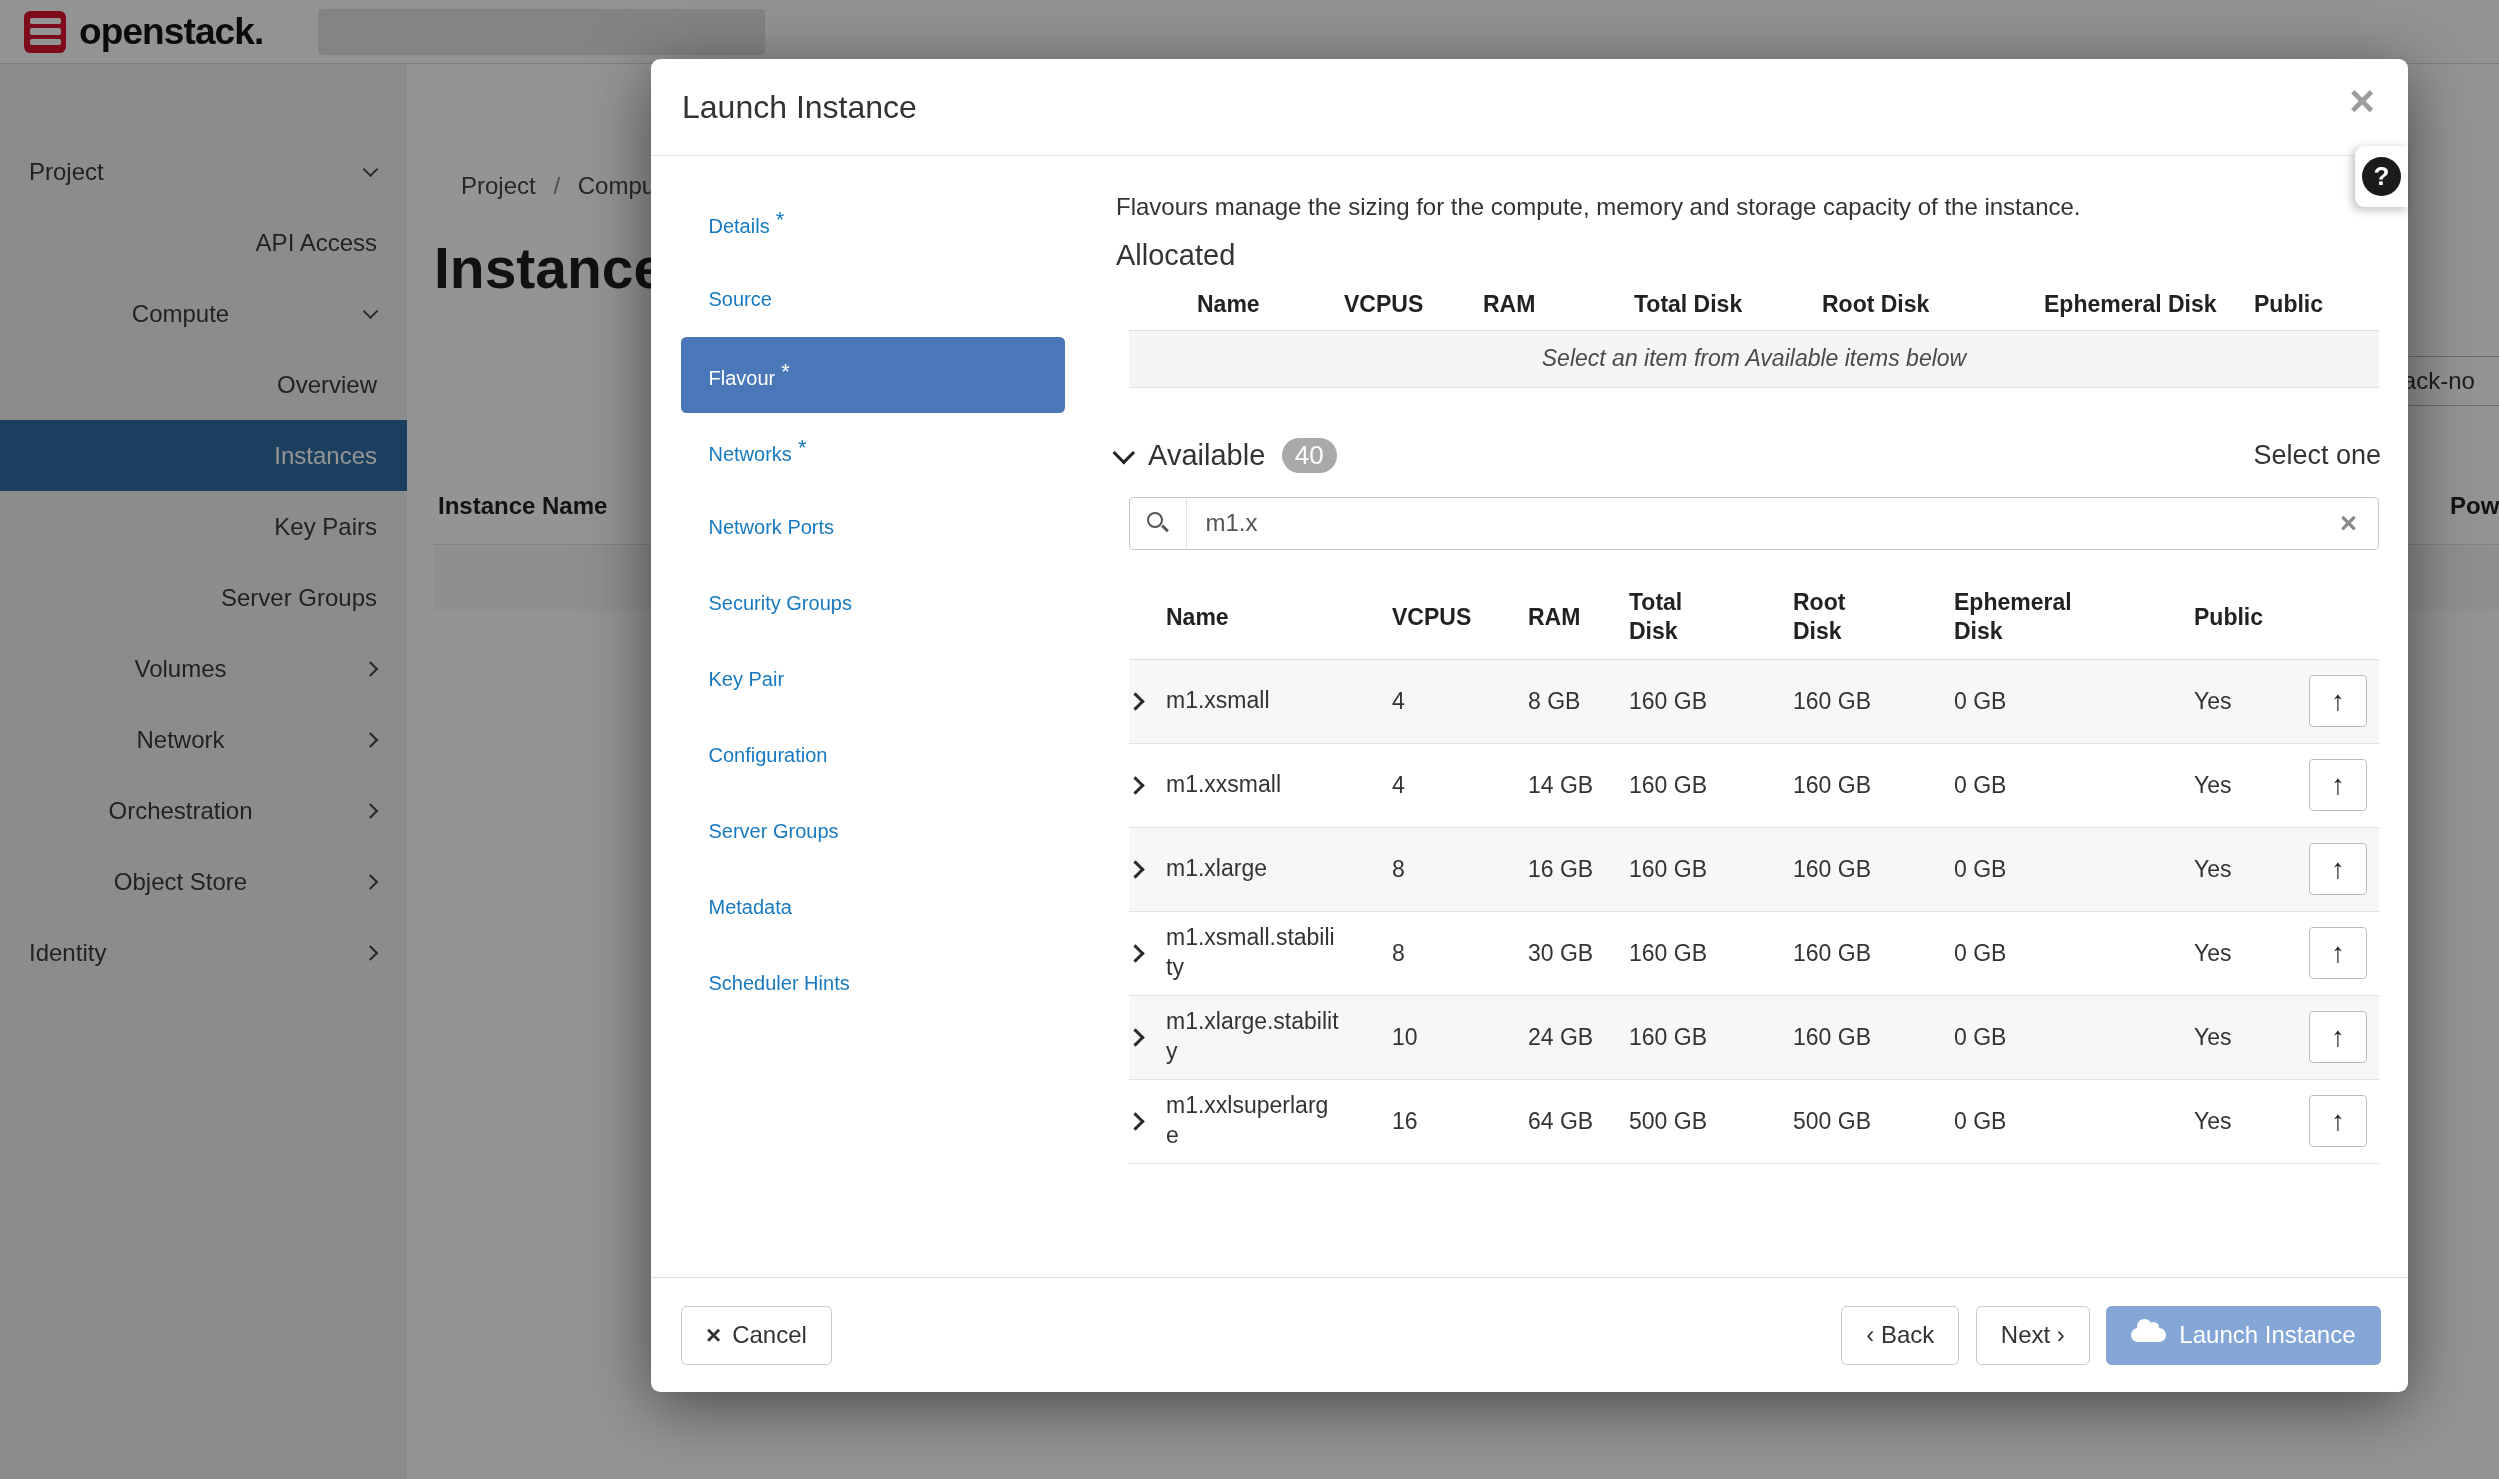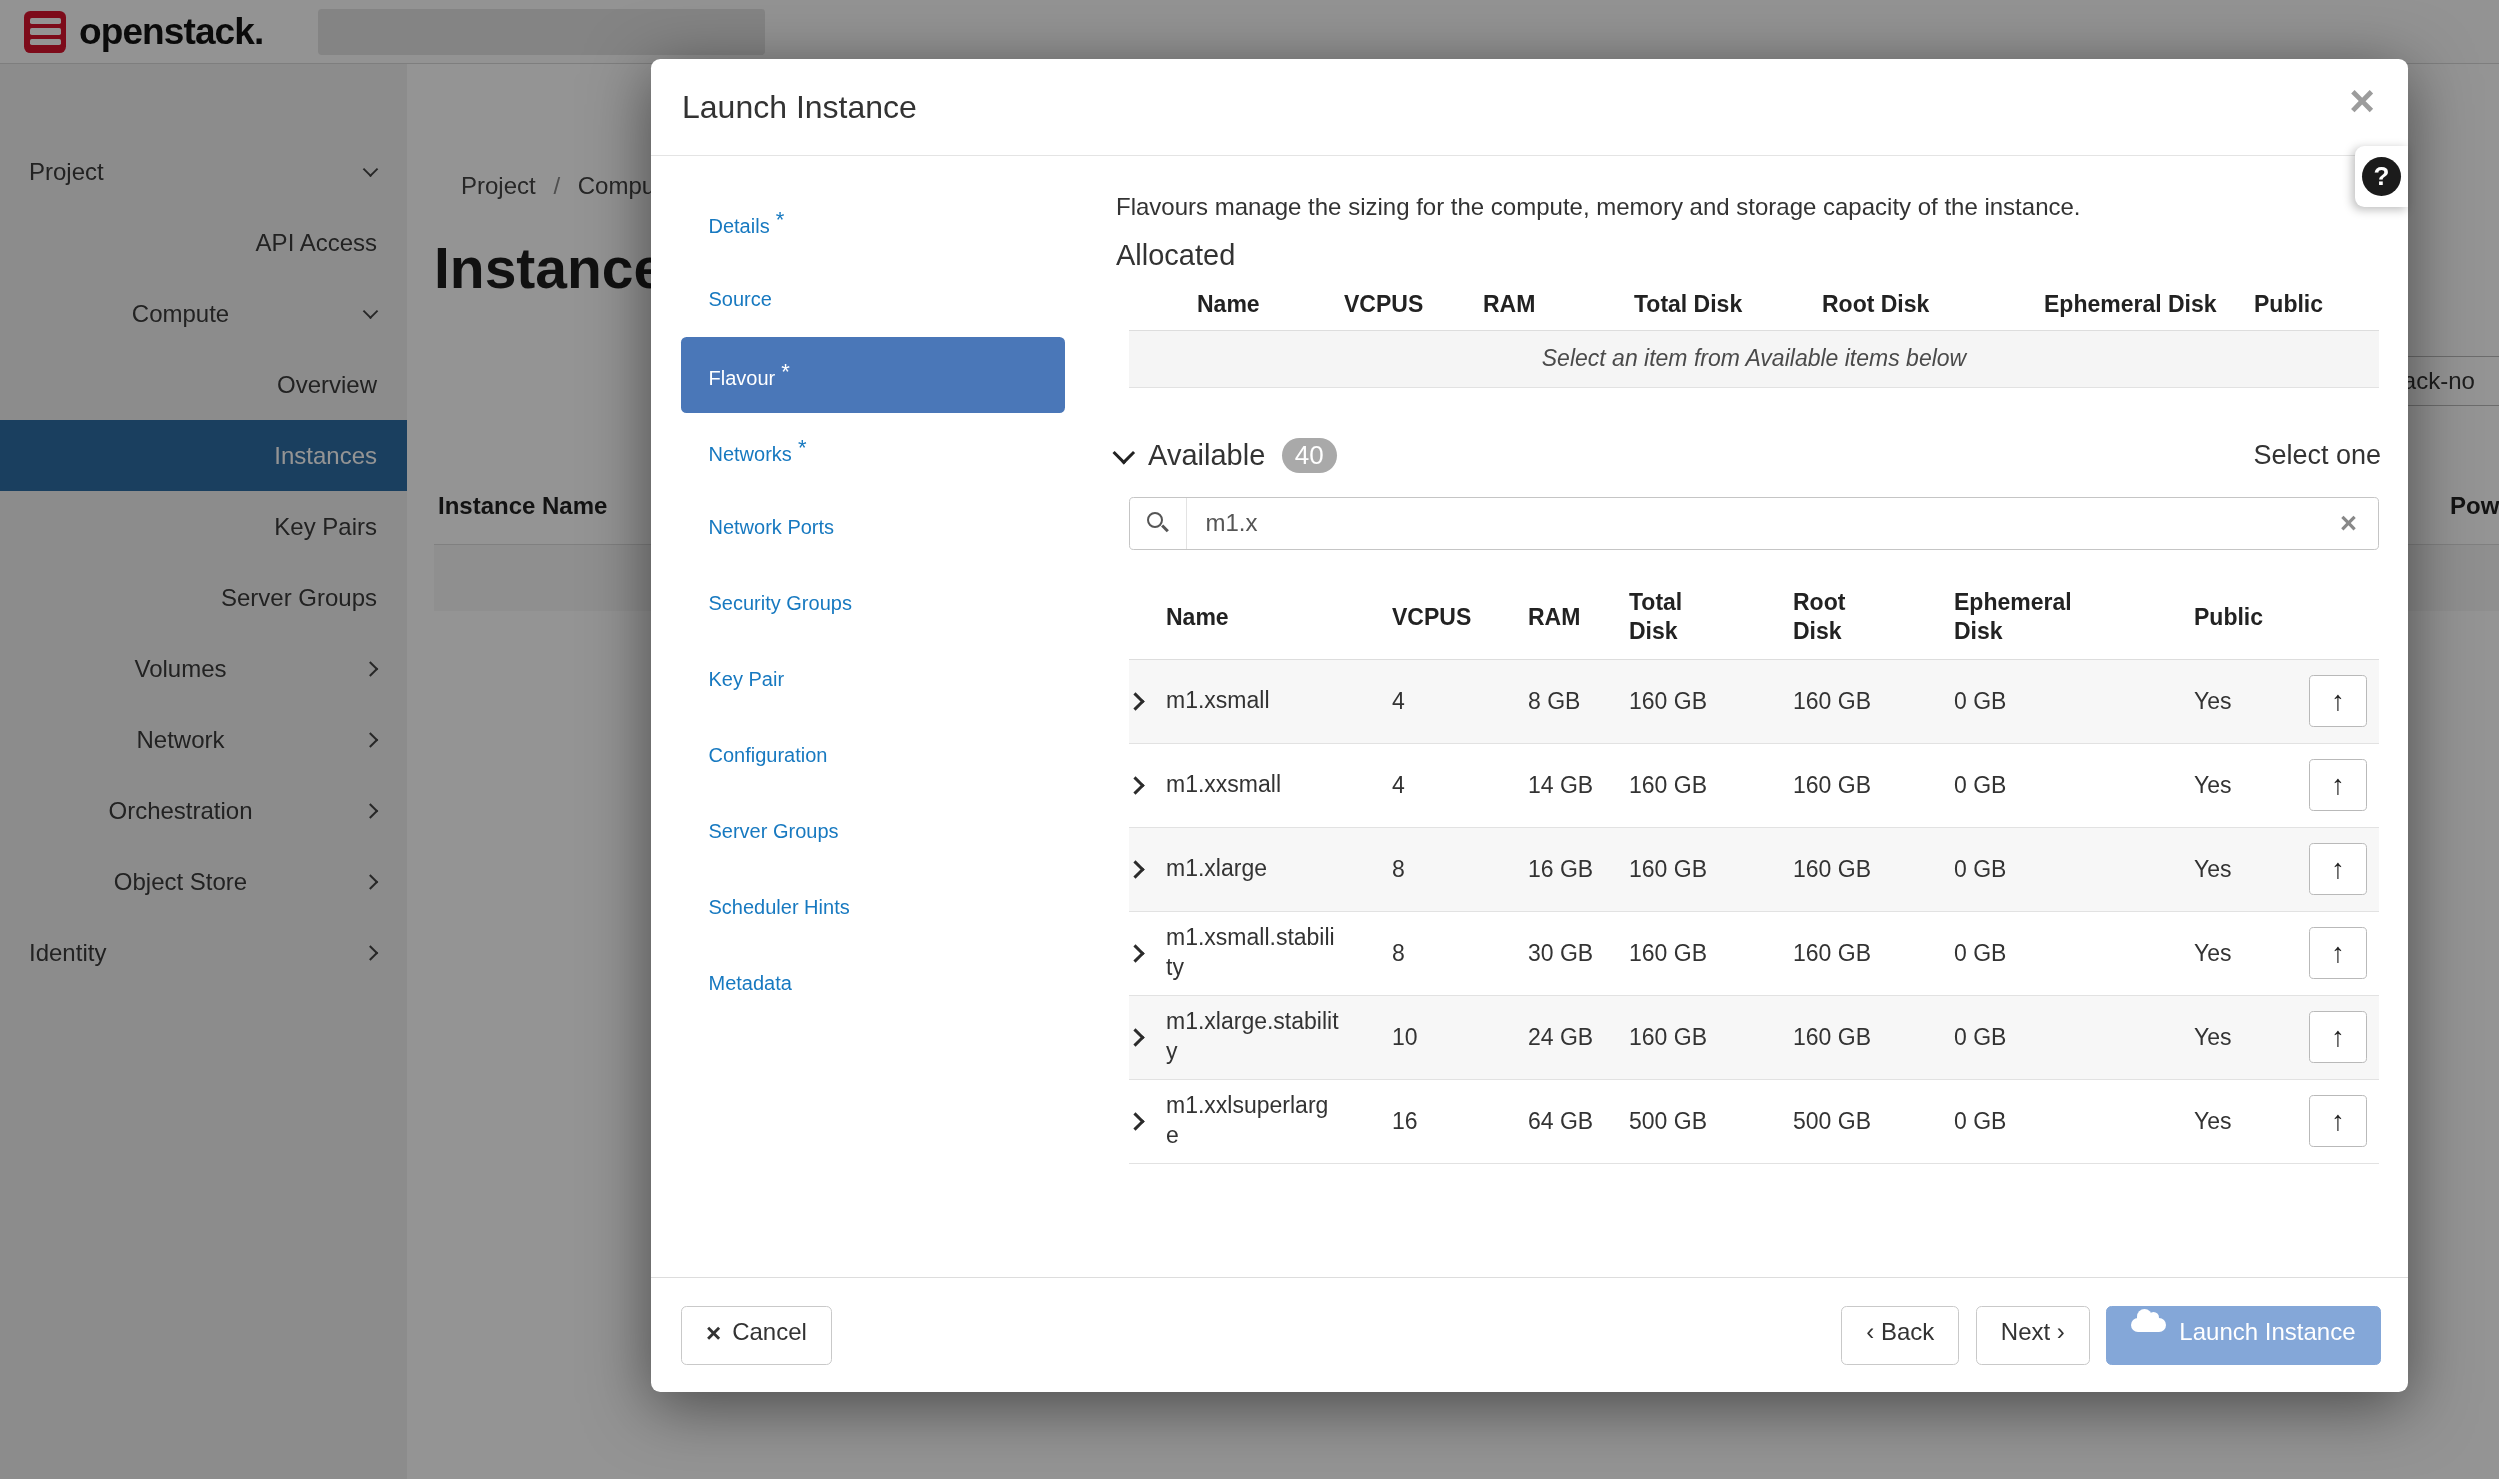--- a/index.html
+++ b/index.html
@@ -128,21 +128,21 @@
     width:58px; height:52px; border:0.9px solid #b9b9b9; border-radius:4.6px; background:#fff;
     display:flex; align-items:center; justify-content:center; cursor:pointer; font-size:27.5px; color:#222;
   }
   .up-icon::before{ content:'↑'; font-weight:bold; }
 
   .modal-footer{
     position:absolute; bottom:0; left:0; right:0; height:115px; border-top:0.9px solid #ddd;
     display:flex; align-items:center; padding:0 27.5px 0 30px;
   }
   .btn{
-    height:59px; display:inline-flex; align-items:flex-start; padding:11px 24px; border:0.9px solid #c9c9c9;
+    height:59px; display:inline-flex; align-items:center; padding:0 24px; border:0.9px solid #c9c9c9;
     border-radius:5.5px; background:#fff; font-size:24px; color:#333; cursor:pointer; font-family:inherit; white-space:nowrap;
   }
   .btn.primary{ background:#84a7d8; border-color:#84a7d8; color:#fff; }
   .footer-right{ margin-left:auto; display:flex; gap:16.5px; }
   .x-sm{ display:inline-block; margin-right:11px; font-size:26px; font-weight:bold; }
   .x-sm::before{ content:'×'; }
   .cloud{ position:relative; display:inline-block; width:35px; height:14.7px; background:#fff; border-radius:8.3px; margin-right:13px; }
   .cloud::before{ content:''; position:absolute; left:5.5px; top:-8.3px; width:15.6px; height:15.6px; background:#fff; border-radius:50%; }
   .cloud::after{ content:''; position:absolute; left:16.5px; top:-5.5px; width:11px; height:11px; background:#fff; border-radius:50%; }
 </style>
@@ -273,24 +273,24 @@
       <div class="wizard-item">
           <span class="lbl">Key Pair</span>
         </div>
       <div class="wizard-item">
           <span class="lbl">Configuration</span>
         </div>
       <div class="wizard-item">
           <span class="lbl">Server Groups</span>
         </div>
       <div class="wizard-item">
+          <span class="lbl">Metadata</span>
+        </div>
+      <div class="wizard-item">
           <span class="lbl">Scheduler Hints</span>
-        </div>
-      <div class="wizard-item">
-          <span class="lbl">Metadata</span>
         </div>
     </nav>
 
     <div class="wizard-content">
       <div class="desc">Flavours manage the sizing for the compute, memory and storage capacity of the instance.</div>
 
       <div class="section-heading">Allocated</div>
 
       <div class="alloc-table">
         <div class="alloc-header">

